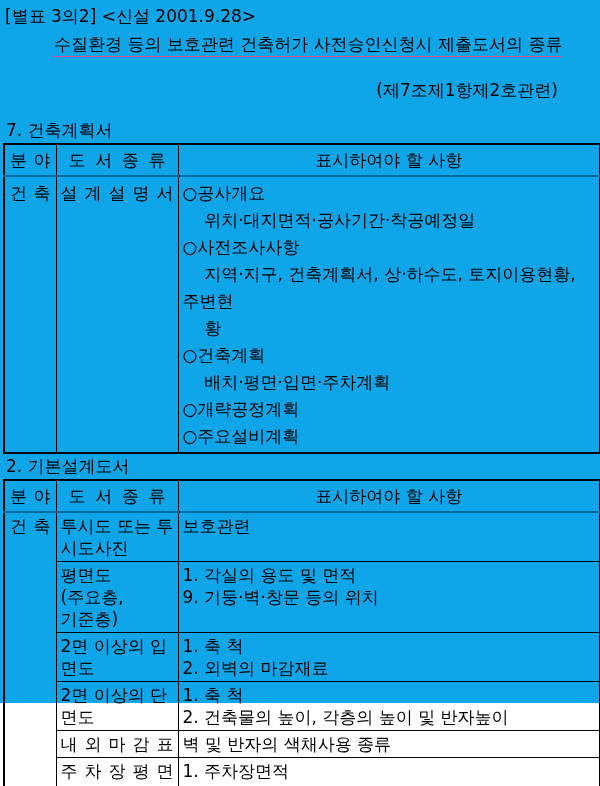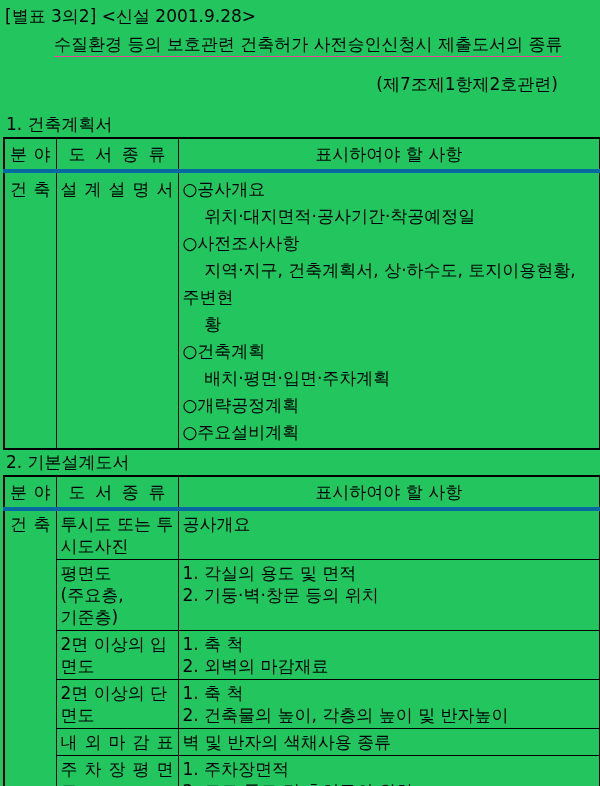--- a/index.html
+++ b/index.html
@@ -1,29 +1,29 @@
 <!DOCTYPE html>
 <html><head>
 <meta charset="utf-8">
 <style>
   html,body{margin:0;padding:0;background:#ffffff;}
   body{width:600px;height:786px;overflow:hidden;}
   .page{
     box-sizing:border-box;
-    width:600px;height:786px;
+    width:600px;height:703px;
     padding:5px 2px 0 2px;
     font-family:"DejaVu Sans","Liberation Sans",sans-serif;
     font-size:17px;
     color:#000;
-    background:#22c55e;
+    background:#0ea5e9;
   }
   .tagline{padding-left:3px;line-height:22px;white-space:nowrap;}
   .title-line{margin:5px 0 0 52px;line-height:24px;}
   .title-underlined{border-bottom:1px solid #ec4899;padding-bottom:2px;white-space:nowrap;}
-  .reference{text-align:right;padding-right:40px;margin-top:17px;line-height:22px;}
+  .reference{text-align:right;padding-right:40px;margin-top:23px;line-height:22px;}
   .sec-heading{margin:19px 0 3px 4px;line-height:20px;}
   .sec-heading.second{margin-top:2px;}
 
   table{
     border-collapse:collapse;
     table-layout:fixed;
     width:596px;
     margin-left:1px;
     border:2px solid #000;
   }
@@ -31,21 +31,21 @@
     border:1px solid #000;
     vertical-align:top;
     padding:2px 4px;
     overflow:hidden;
   }
   th{
     height:30px;
     vertical-align:middle;
     font-weight:normal;
     text-align:center;
-    border-bottom:4px solid #0369a1;
+    border-bottom:2px solid #0369a1;
     padding:0 22px;
   }
   col.c-field{width:52px;}
   col.c-doctype{width:122px;}
   col.c-items{width:422px;}
 
   .t1 td{line-height:27px;padding-top:3px;}
   .t2 td{line-height:22px;}
 
   .pre{white-space:pre-wrap;word-break:keep-all;}
@@ -60,21 +60,21 @@
 <div class="page">
 
   <div class="tagline">[별표 3의2] &lt;신설 2001.9.28&gt;</div>
 
   <div class="title-line">
     <span class="title-underlined">수질환경 등의 보호관련 건축허가 사전승인신청시 제출도서의 종류</span>
   </div>
 
   <div class="reference">(제7조제1항제2호관련)</div>
 
-  <div class="sec-heading">1. 건축계획서</div>
+  <div class="sec-heading">7. 건축계획서</div>
 
   <table class="t1">
     <colgroup>
       <col class="c-field">
         <col class="c-doctype">
         <col class="c-items">
     </colgroup>
     <thead>
       <tr>
         <th class="dist pad-narrow">분 야</th>
@@ -112,27 +112,27 @@
         <th class="dist pad-narrow">분 야</th>
         <th class="dist pad-head2">도 서 종 류</th>
         <th>표시하여야 할 사항</th>
       </tr>
     </thead>
     <tbody>
       <tr>
         <td class="dist pad-narrow" rowspan="6">건 축</td>
         <td class="pre">투시도 또는 투
 시도사진</td>
-        <td class="pre">공사개요</td>
+        <td class="pre">보호관련</td>
       </tr>
       <tr>
         <td class="pre">평면도(주요층,
 기준층)</td>
         <td class="pre">1. 각실의 용도 및 면적
-2. 기둥·벽·창문 등의 위치</td>
+9. 기둥·벽·창문 등의 위치</td>
       </tr>
       <tr>
         <td class="pre">2면 이상의 입
 면도</td>
         <td class="pre">1. 축 척
 2. 외벽의 마감재료</td>
       </tr>
       <tr>
         <td class="pre">2면 이상의 단
 면도</td>

